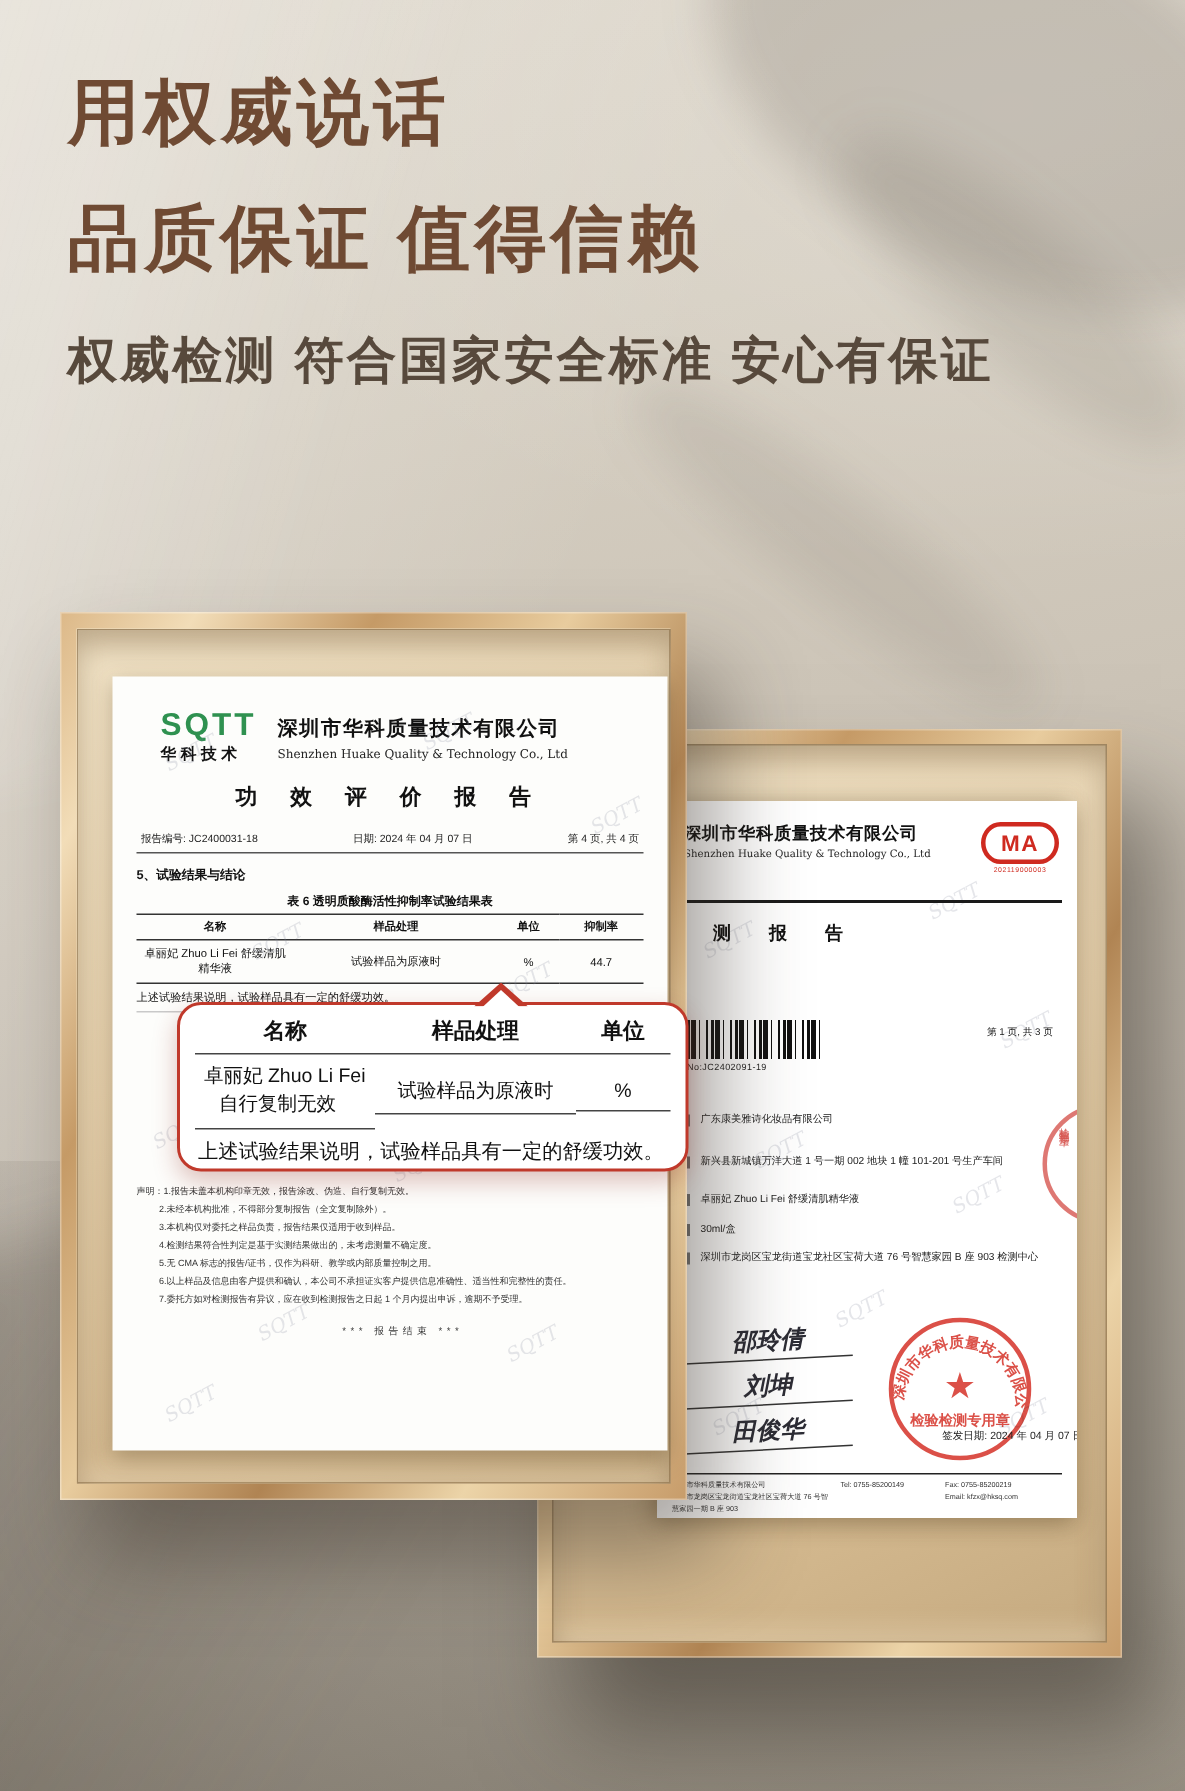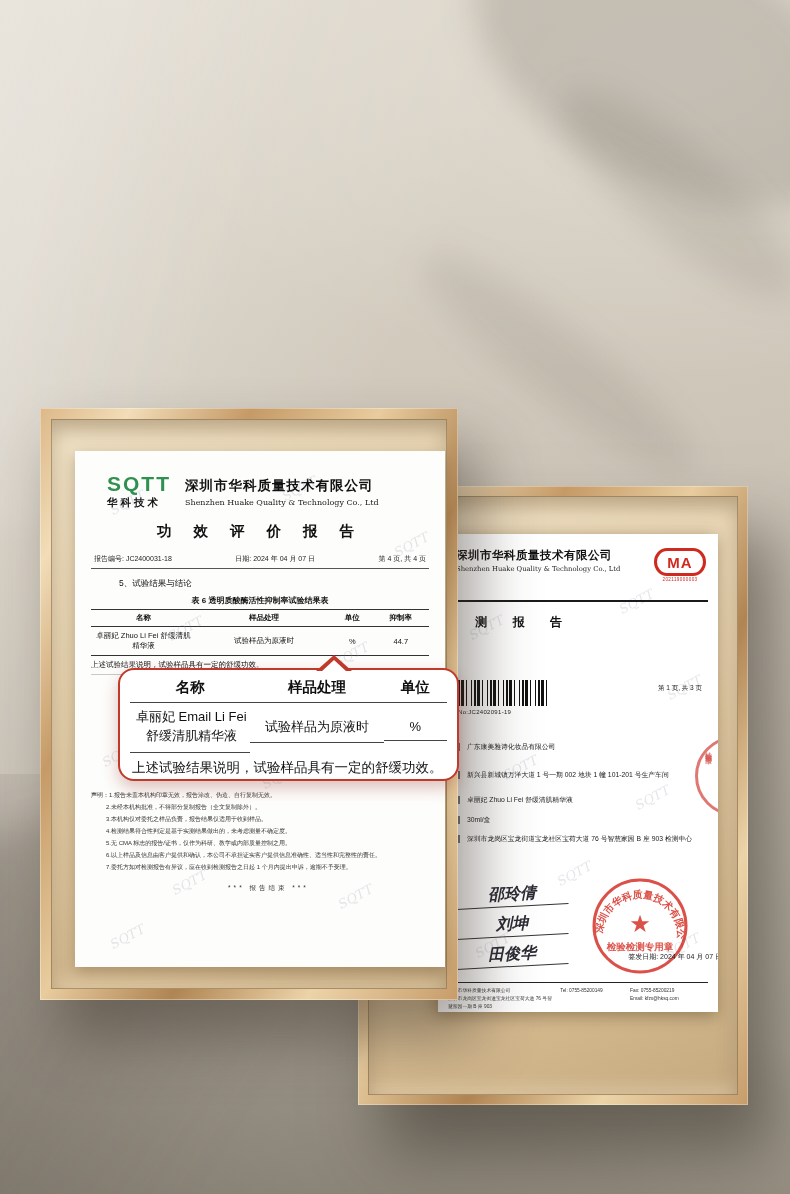--- a/index.html
+++ b/index.html
@@ -53,21 +53,21 @@
   
   .lp-inner{position:relative;width:100%;height:100%;padding:14px 16px;}
   .logo-row{display:flex;align-items:center;gap:14px;margin:8px 0 0 16px;}
   .logo-sqtt{font-size:21px;font-weight:900;letter-spacing:2px;color:#2f9150;line-height:1;}
   .logo-sub{font-size:10.5px;font-weight:700;letter-spacing:3px;color:#111;margin-top:2px;}
   .company-cn{font-size:13.5px;font-weight:700;letter-spacing:1px;color:#111;}
   .company-en{font-size:8px;font-family:"DejaVu Serif",serif;color:#222;margin-top:3px;}
   .doc-title{ text-align:center;font-size:14.5px;font-weight:800;letter-spacing:9px;color:#111;margin-top:12px;}
   .meta-row{display:flex;justify-content:space-between;font-size:7px;color:#222;margin-top:13px;padding:0 3px;}
   .lp-hr{border:none;border-top:1.2px solid #555;margin:4px 0 0 0;}
-  .section-title{font-size:8.5px;font-weight:400;margin-top:9px;color:#111;margin-left:28px;}
+  .section-title{font-size:8.5px;font-weight:700;margin-top:9px;color:#111;}
   .table-caption{font-size:8px;font-weight:700;text-align:center;margin-top:5px;color:#111;}
   table.rtable{width:100%;border-collapse:collapse;margin-top:3px;font-size:7.5px;color:#111;
     border-top:1.4px solid #333;border-bottom:1.4px solid #333;}
   table.rtable th{border-bottom:1px solid #333;font-weight:700;padding:3px 2px;}
   table.rtable td{padding:4px 2px;text-align:center;}
   td.cell-name{text-align:left;padding-left:6px;width:31%;}
   .note-line{font-size:7.5px;margin-top:4px;color:#111;padding-bottom:4px;border-bottom:1px solid #c9c9c9;}
   .statement{position:absolute;left:16px;right:14px;top:338px;font-size:6px;line-height:2.0;color:#333;}
   .statement div + div{padding-left:15px;}
   .end-label{text-align:center;letter-spacing:3px;font-size:6.5px;color:#333;margin-top:8px;}
@@ -122,20 +122,25 @@
 
 <div class="stage">
 
   <div class="light-band"></div>
   <div class="leaf-shadow leaf-1"></div>
   <div class="leaf-shadow leaf-2"></div>
   <div class="leaf-shadow leaf-3"></div>
   <div class="floor-shadow"></div>
   <div class="diag-shadow"></div>
 
+  <div class="hero">
+    <h1>用权威说话</h1>
+    <h1>品质保证 值得信赖</h1>
+    <p>权威检测 符合国家安全标准 安心有保证</p>
+  </div>
 
   <div class="frame frame-right">
     <div class="mat">
       <div class="paper paper-right">
 
         <span class="wm" style="left:30px;top:86px;">SQTT</span>
         <span class="wm" style="left:180px;top:60px;">SQTT</span>
         <span class="wm" style="left:228px;top:146px;">SQTT</span>
         <span class="wm" style="left:64px;top:226px;">SQTT</span>
         <span class="wm" style="left:196px;top:256px;">SQTT</span>
@@ -299,22 +304,22 @@
   </div>
 
   <div class="callout">
     <div class="co-pointer-outer"></div>
     <div class="co-pointer-inner"></div>
     <div class="co-grid">
       <div class="co-head">名称</div>
       <div class="co-head">样品处理</div>
       <div class="co-head">单位</div>
       <div class="co-cell co-name">
-        <div>卓丽妃 Email Li Fei</div>
-        <div class="l2">舒缓清肌精华液</div>
+        <div>卓丽妃 Zhuo Li Fei</div>
+        <div class="l2">自行复制无效</div>
       </div>
       <div class="co-cell">试验样品为原液时</div>
       <div class="co-cell">%</div>
     </div>
     <div class="co-conclusion">上述试验结果说明，试验样品具有一定的舒缓功效。</div>
   </div>
 
 </div>
 
 </body></html>

